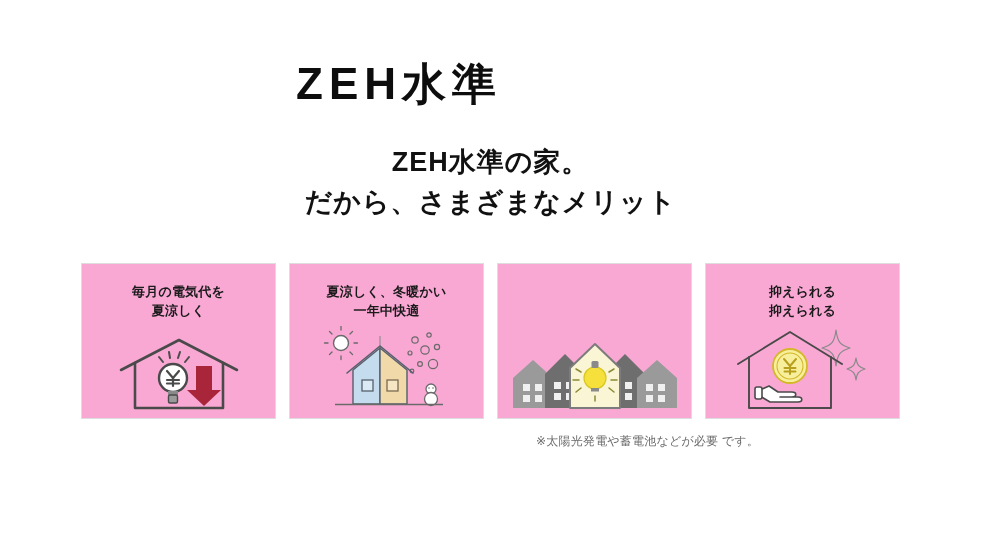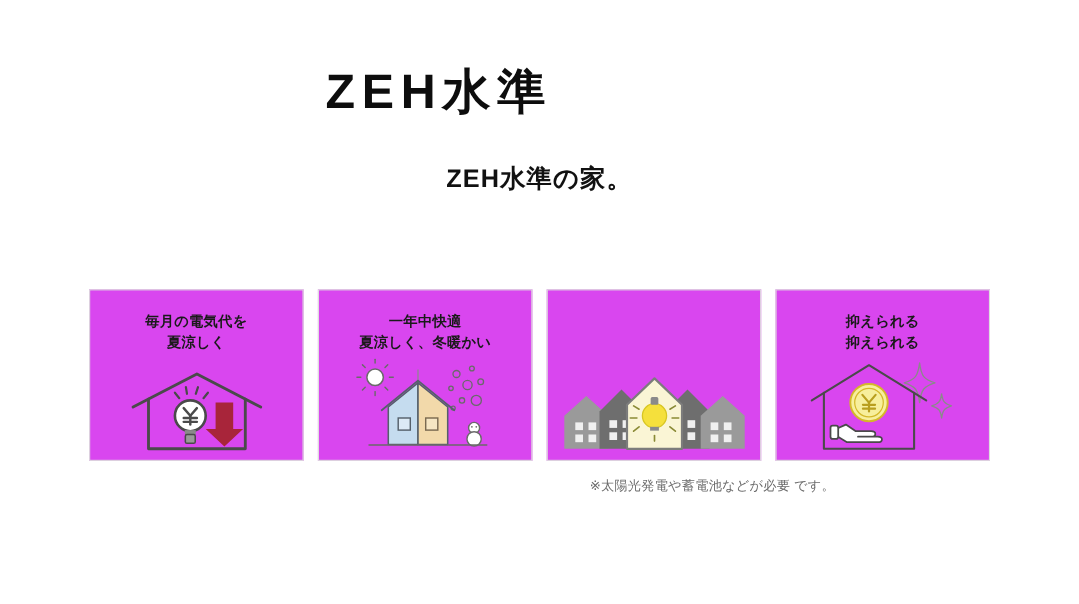--- a/index.html
+++ b/index.html
@@ -35,21 +35,21 @@
     color: #0d0d0d;
   }
   .subtitle {
     position: absolute;
     left: 0;
     top: 142px;
     width: 981px;
     text-align: center;
   }
   .subtitle-line {
-    font-size: 23px;
+    font-size: 27px;
     font-weight: 700;
     line-height: 40px;
     letter-spacing: 1px;
     color: #111111;
     display: block;
   }
 
   
   .cards {
     position: absolute;
@@ -57,21 +57,21 @@
     top: 263px;
     width: 819px;
     height: 156px;
     display: flex;
     gap: 13px;
   }
   .card {
     width: 196px;
     height: 156px;
     border: 1px solid #dddddd;
-    background: #d946ef;
+    background: #f9a8d4;
     box-sizing: border-box;
     position: relative;
     display: flex;
     flex-direction: column;
     align-items: center;
   }
   .card-title {
     margin-top: 18px;
     text-align: center;
     font-size: 13px;
@@ -106,20 +106,21 @@
 </style>
 </head>
 <body>
 
 <div class="page">
 
   <div class="main-title">ZEH水準</div>
 
   <div class="subtitle">
     <span class="subtitle-line">ZEH水準の家。</span>
+    <span class="subtitle-line">だから、さまざまなメリット</span>
   </div>
 
   <div class="cards">
 
     <div class="card">
       <div class="card-title">
         <span>毎月の電気代を</span>
         <span>夏涼しく</span>
       </div>
       <div class="card-figure">
@@ -148,22 +149,22 @@
             <line x1="50" y1="47.5" x2="62" y2="47.5"></line>
           </g>
 
           <path d="M79 30 L95 30 L95 54 L104 54 L87 70 L70 54 L79 54 Z" fill="#a8253a"></path>
         </svg>
       </div>
     </div>
 
     <div class="card">
       <div class="card-title">
+        <span>夏涼しく、冬暖かい</span>
         <span>一年中快適</span>
-        <span>夏涼しく、冬暖かい</span>
       </div>
       <div class="card-figure">
         <svg width="140" height="86" viewBox="0 0 140 86">
 
           <circle cx="24" cy="17" r="7.5" fill="#ffffff" stroke="#6a6a6a" stroke-width="1.4"></circle>
           <g stroke="#6a6a6a" stroke-width="1.3" stroke-linecap="round">
             <line x1="24" y1="4" x2="24" y2="0.5"></line>
             <line x1="24" y1="30" x2="24" y2="33.5"></line>
             <line x1="11" y1="17" x2="7.5" y2="17"></line>
             <line x1="37" y1="17" x2="40.5" y2="17"></line>

